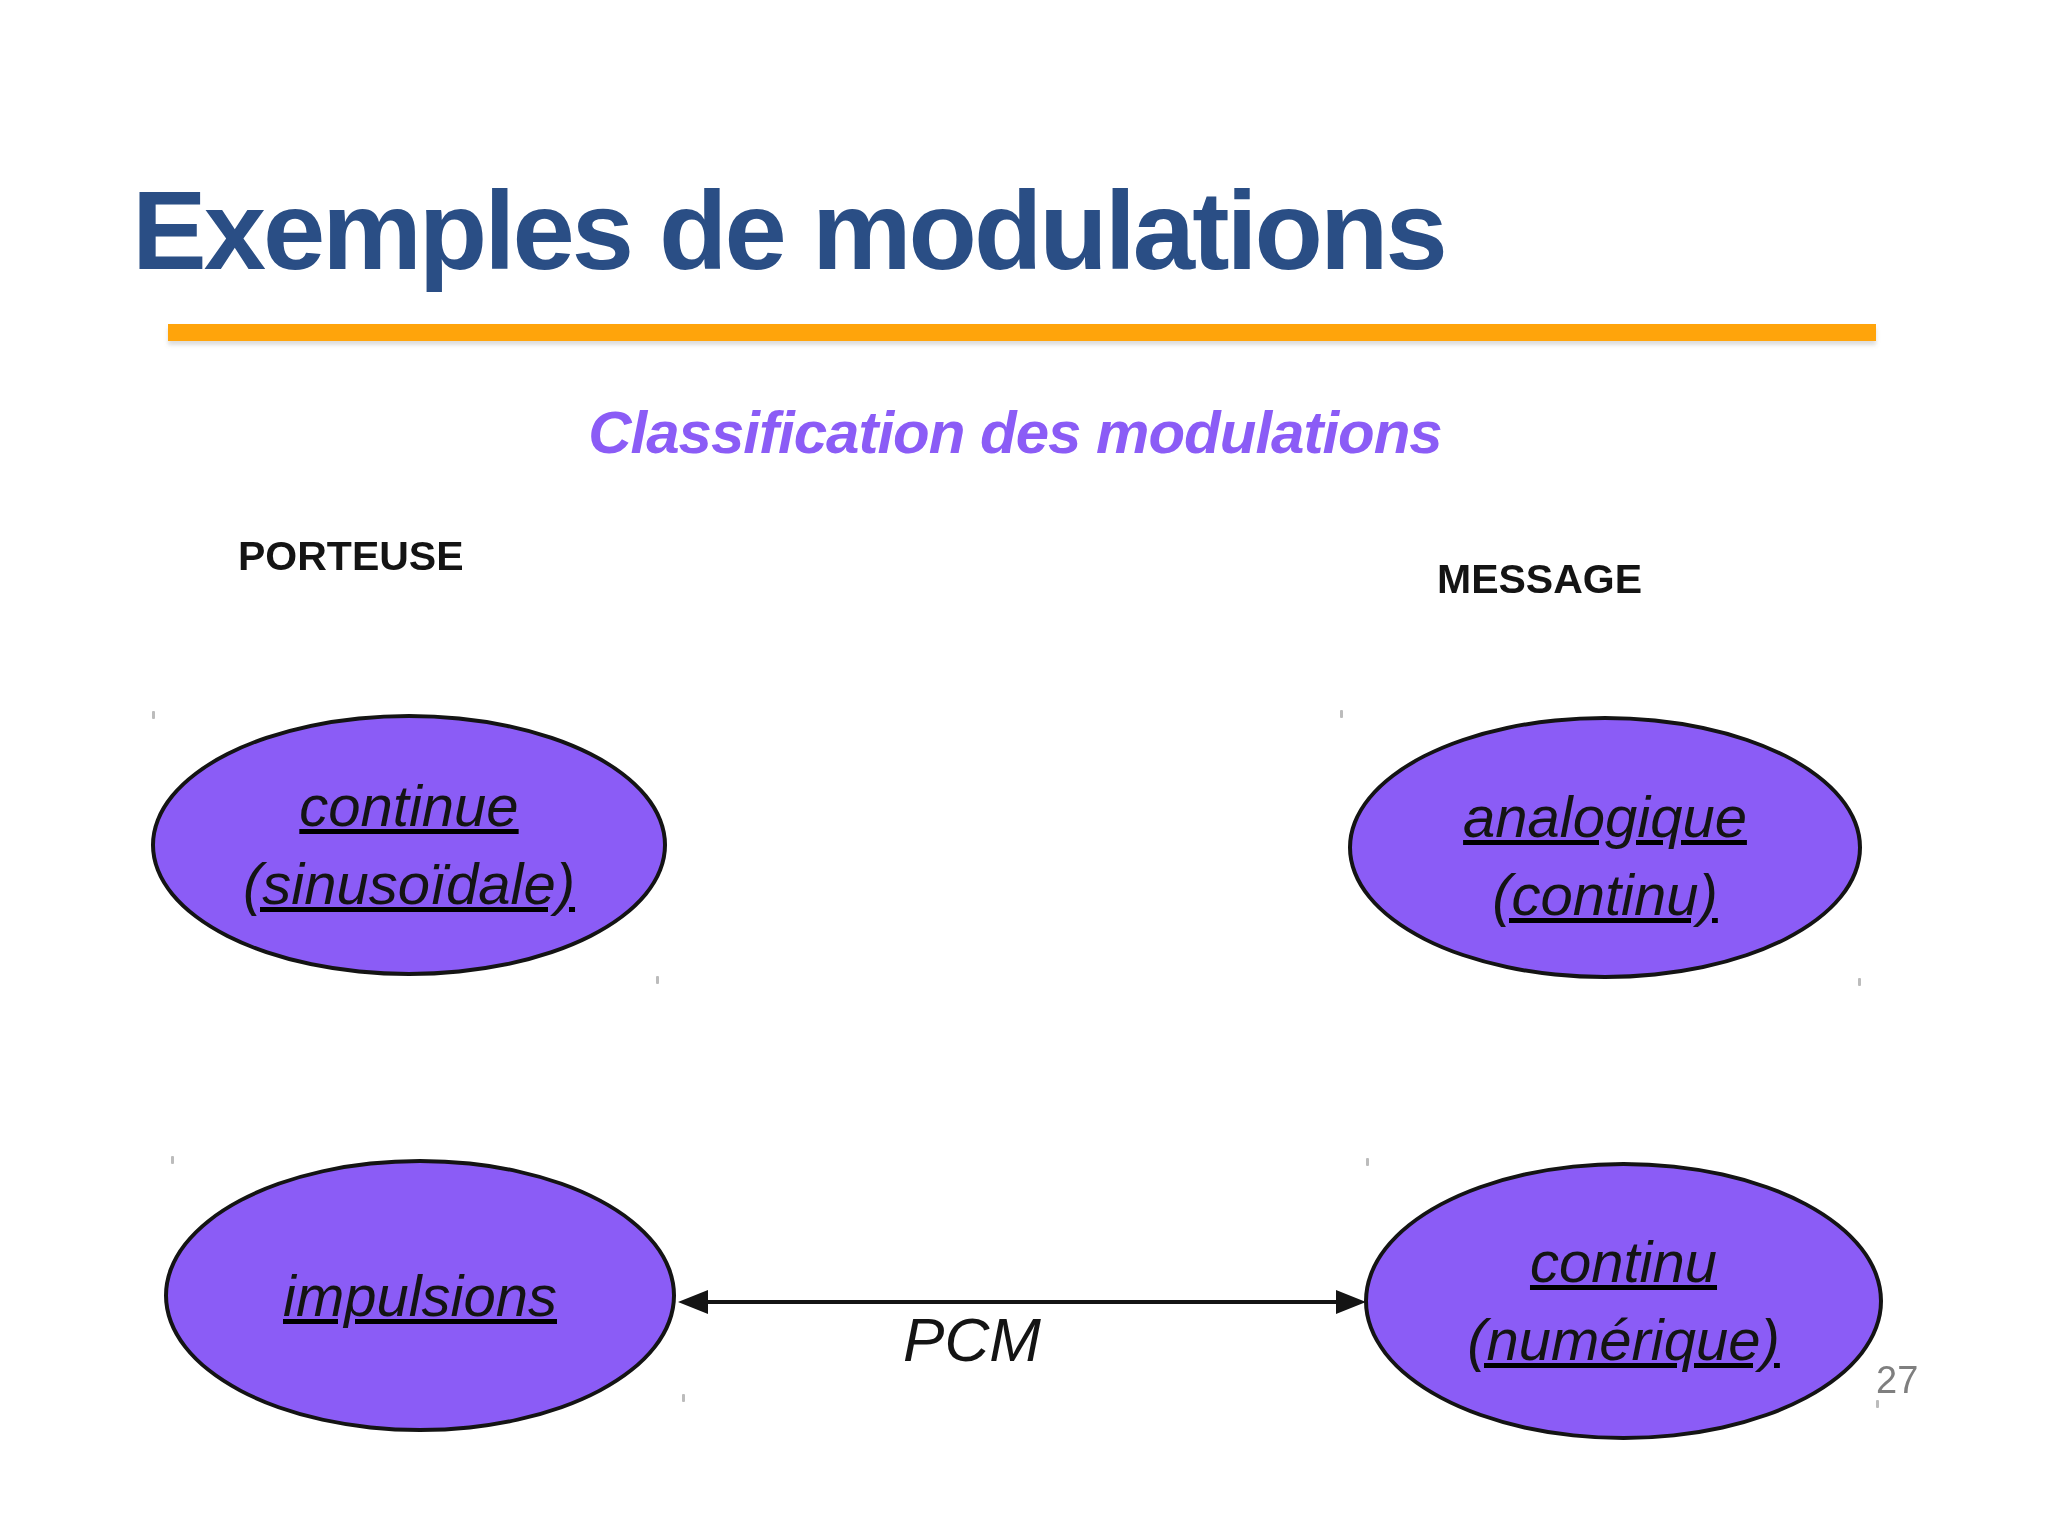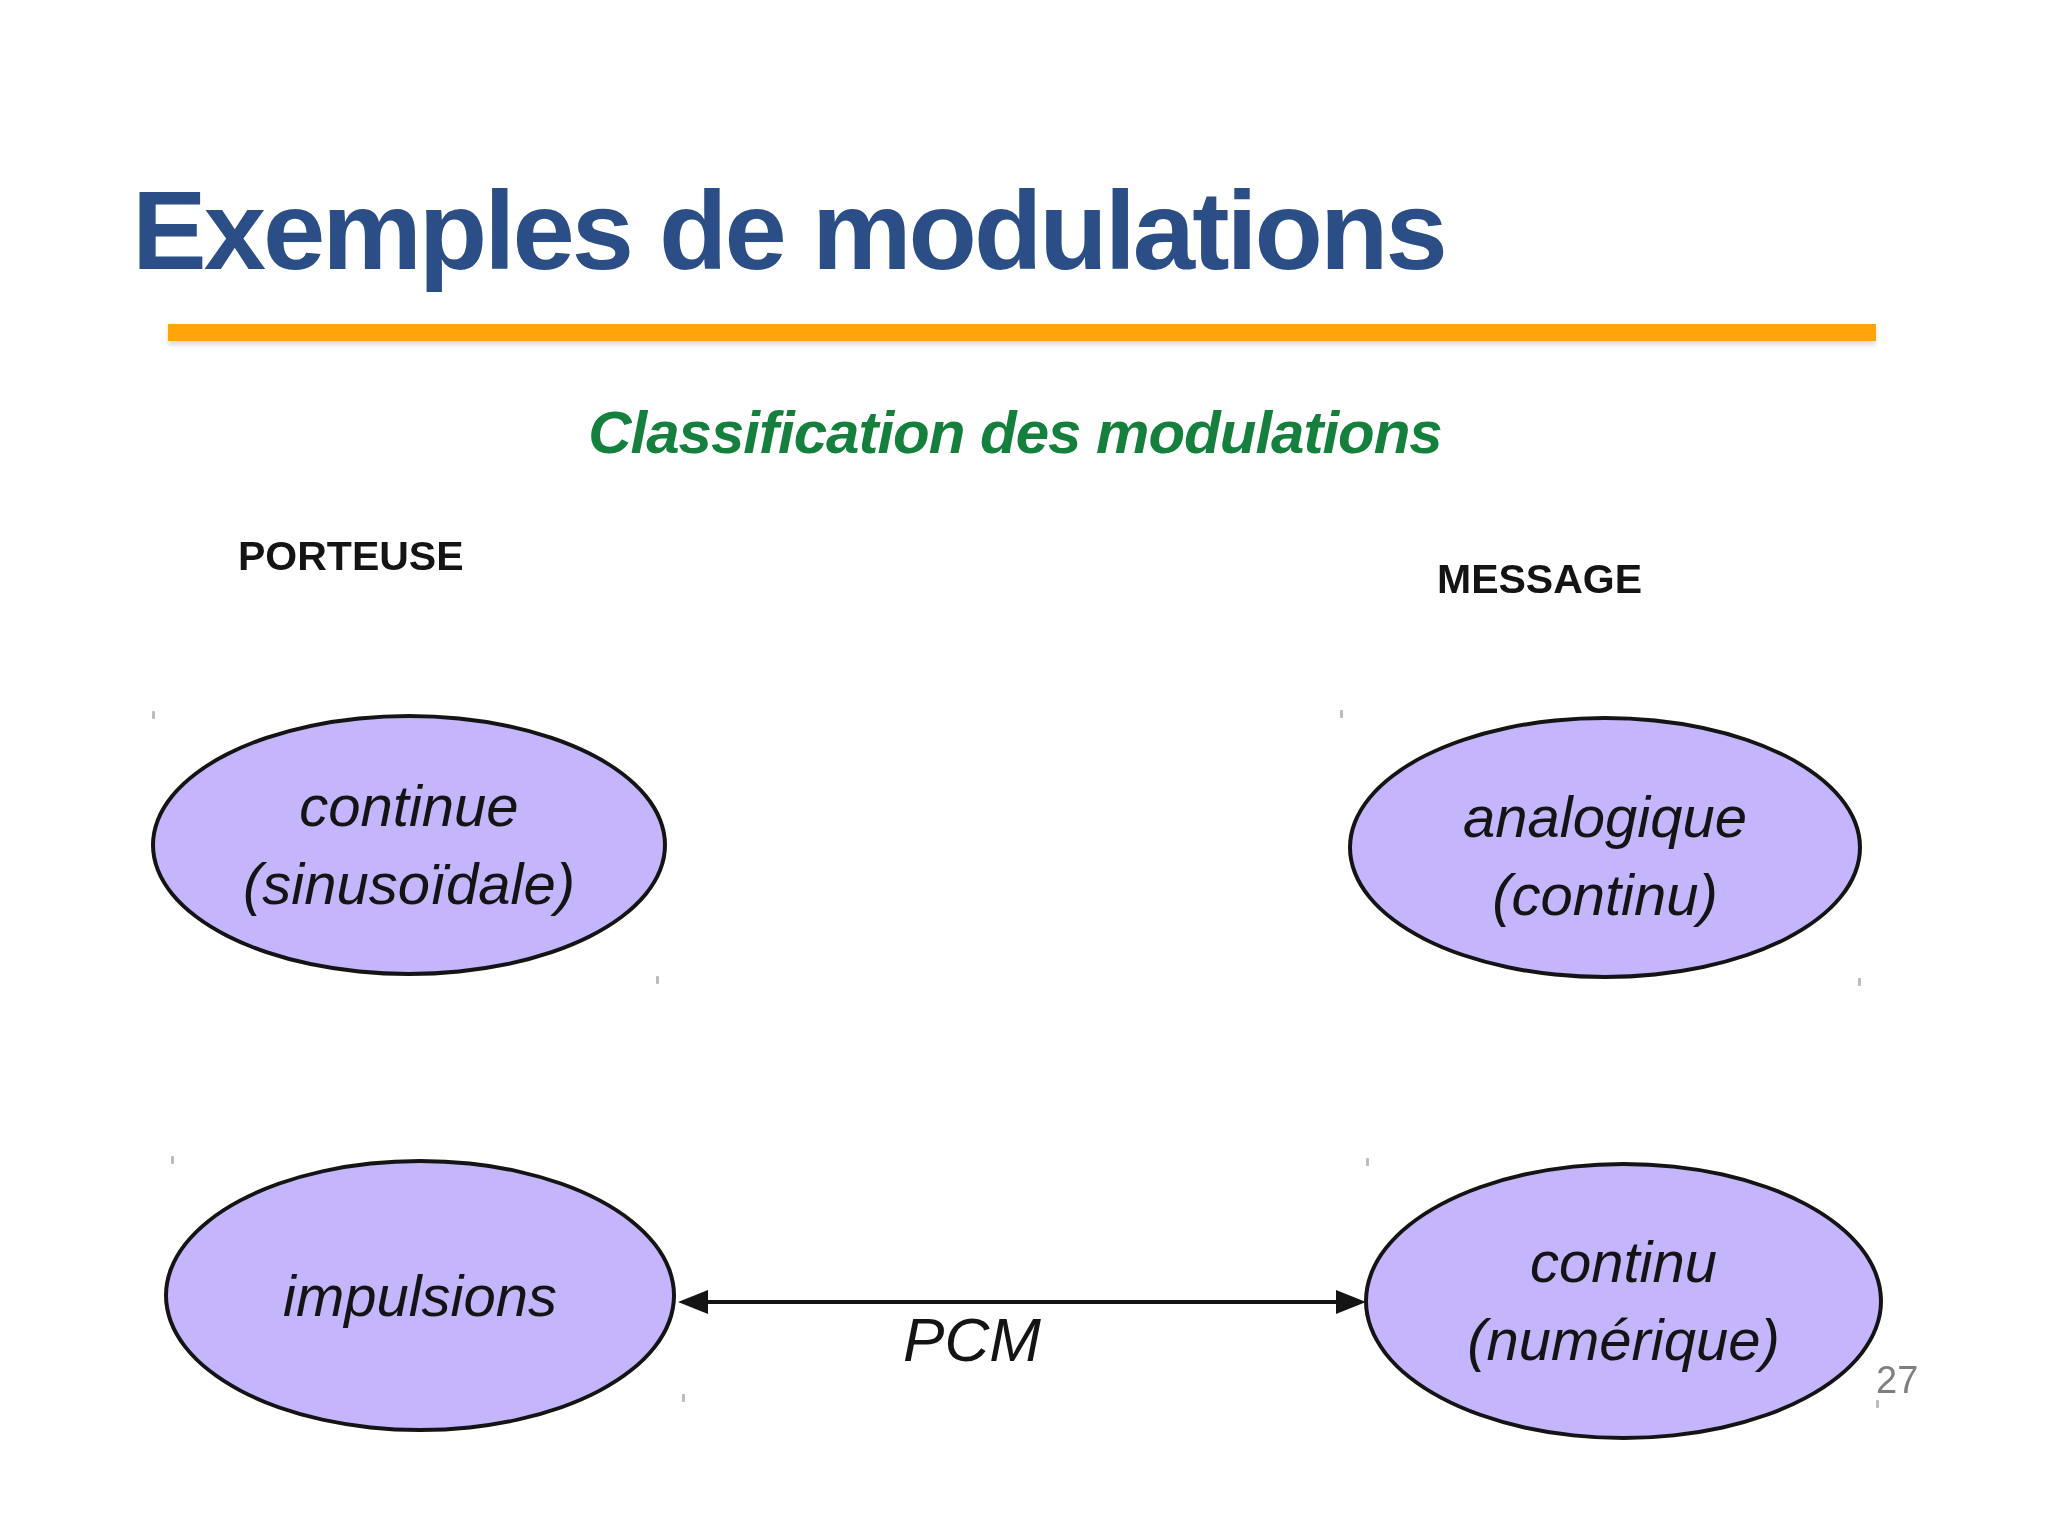--- a/index.html
+++ b/index.html
@@ -33,21 +33,21 @@
 
   .subtitle {
     position: absolute;
     left: 515px; top: 398px;
     width: 1000px;
     text-align: center;
     font-size: 60px;
     font-weight: bold;
     font-style: italic;
     letter-spacing: -1px;
-    color: #15803d;
+    color: #8b5cf6;
     white-space: nowrap;
   }
 
   .col-header {
     position: absolute;
     font-size: 41px;
     font-weight: bold;
     color: #141414;
     white-space: nowrap;
   }
@@ -56,21 +56,22 @@
 
   .node {
     position: absolute;
     box-sizing: border-box;
     border: 4px solid #141414;
     border-radius: 50%;
     display: flex;
     align-items: center;
     justify-content: center;
     text-align: center;
-    background: #c4b5fd;
+    background: #8b5cf6;
+    text-decoration: underline;
   }
   #node-continue   { left: 151px;  top: 714px;  width: 516px; height: 262px; }
   #node-analogique { left: 1348px; top: 716px;  width: 514px; height: 263px; }
   #node-impulsions { left: 164px;  top: 1159px; width: 512px; height: 273px; }
   #node-discret    { left: 1364px; top: 1162px; width: 519px; height: 278px; }
 
   .node-text {
     font-style: italic;
     font-size: 58px;
     line-height: 78px;

